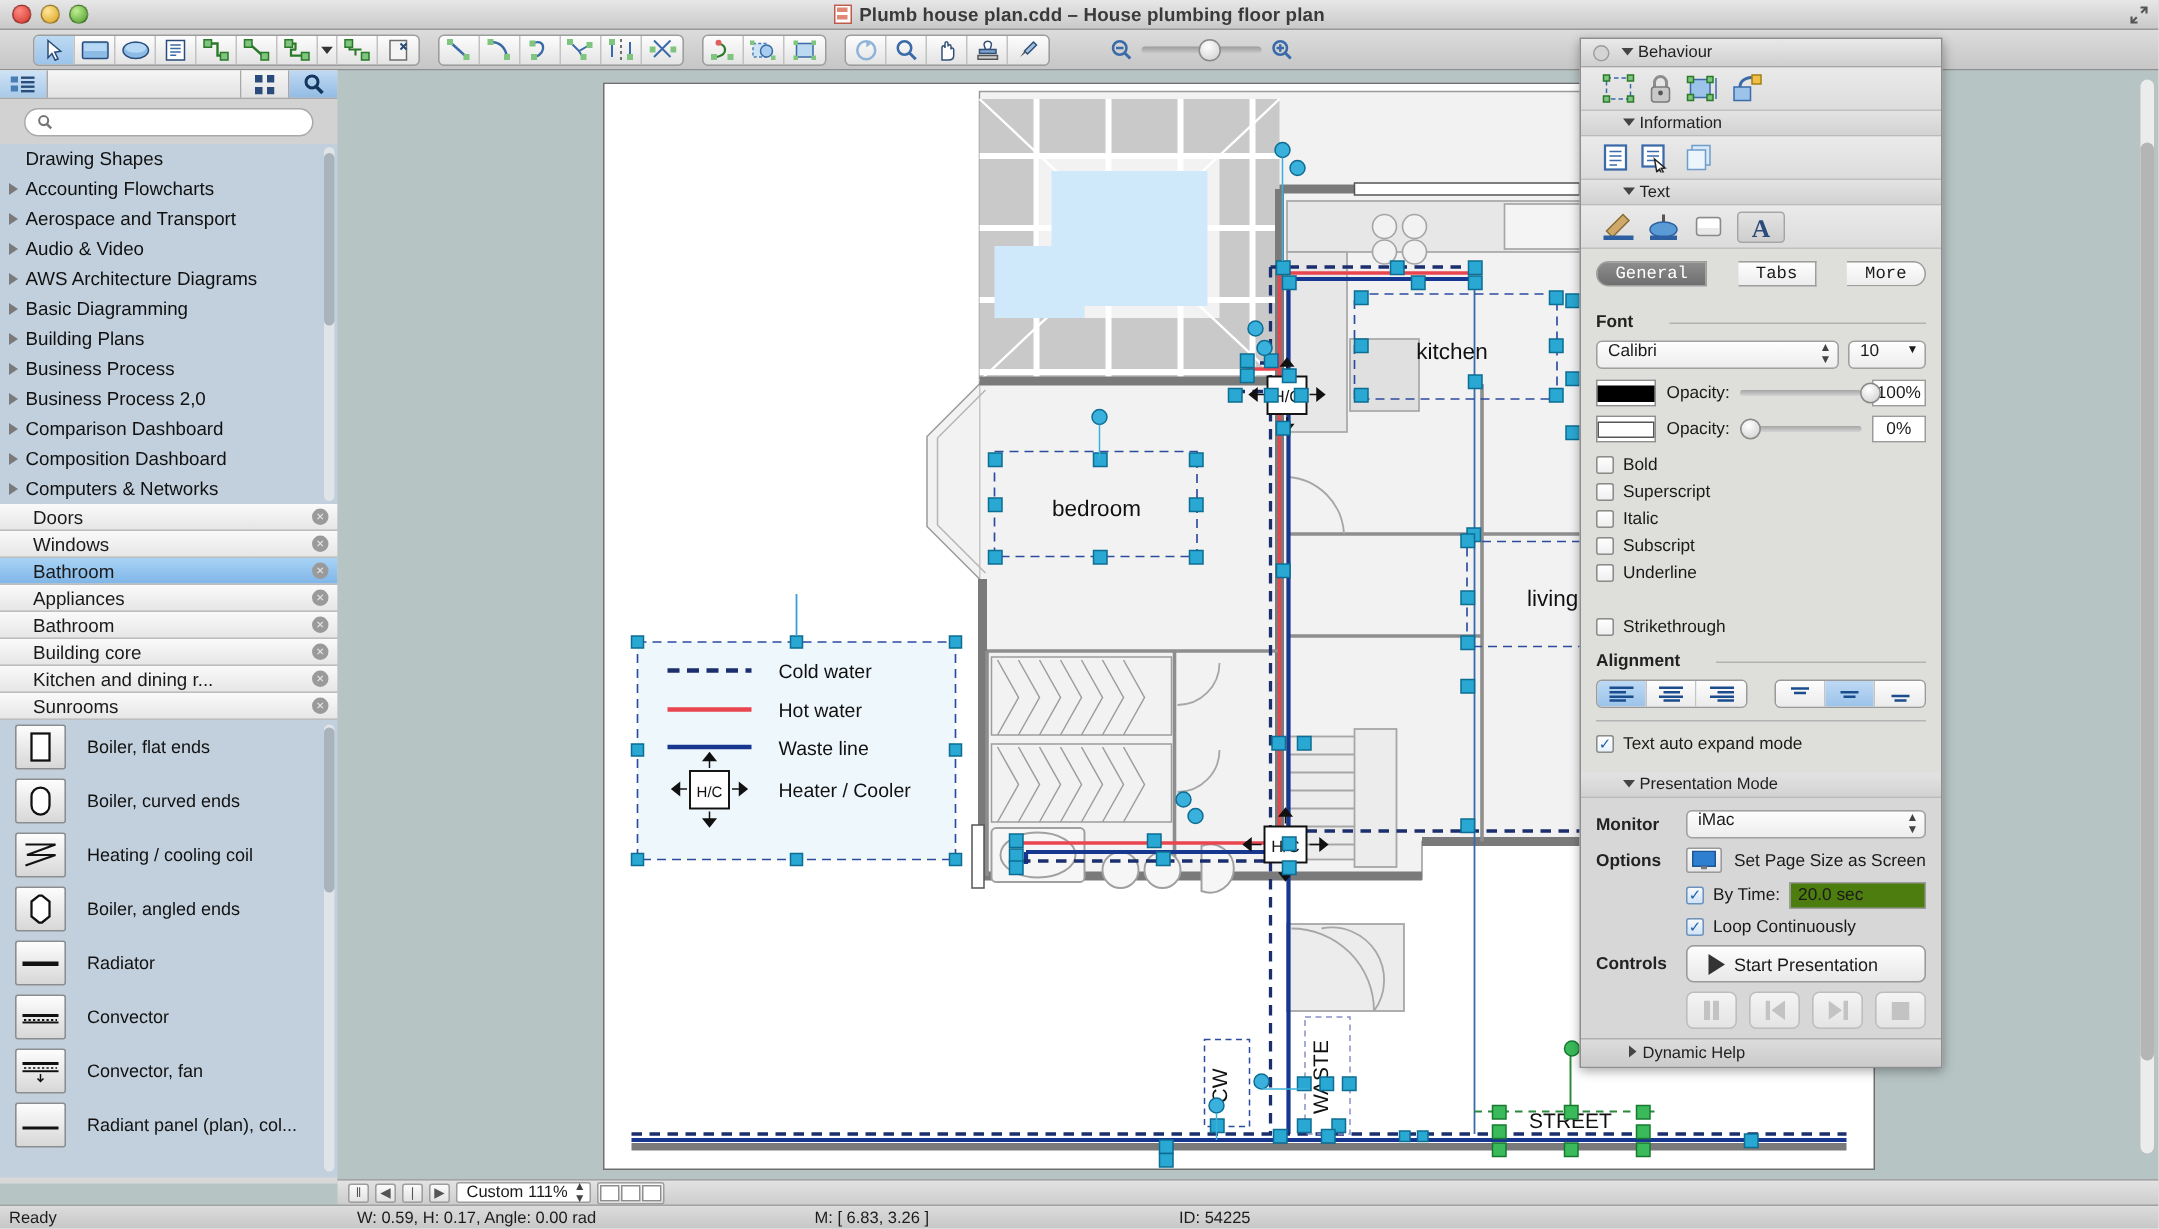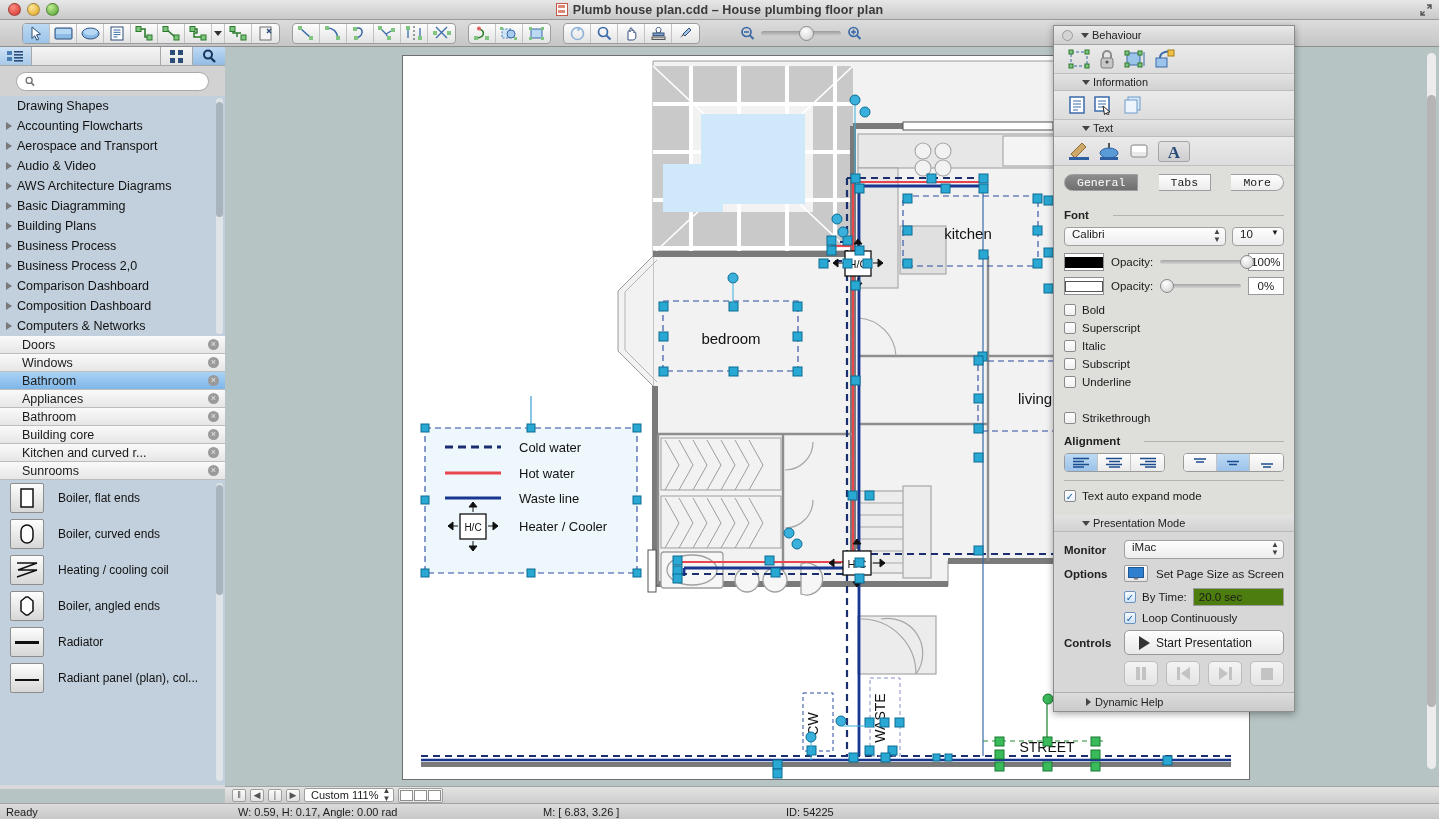--- a/index.html
+++ b/index.html
@@ -507,21 +507,21 @@
         </div>
       <div class="lib-row">
           <span>Bathroom</span>
           <span class="xbtn">×</span>
         </div>
       <div class="lib-row">
           <span>Building core</span>
           <span class="xbtn">×</span>
         </div>
       <div class="lib-row">
-          <span>Kitchen and curved r...</span>
+          <span>Kitchen and dining r...</span>
           <span class="xbtn">×</span>
         </div>
       <div class="lib-row">
           <span>Sunrooms</span>
           <span class="xbtn">×</span>
         </div>
     </div>
 
     <div class="shape-list">
       <div class="shape-item">
@@ -556,20 +556,43 @@
           </div>
         <div class="shape-label">Boiler, angled ends</div>
       </div>
       <div class="shape-item">
         <div class="shape-sw">
             <svg width="28" height="16" viewBox="0 0 28 16">
               <rect x="2" y="7" width="24" height="3" fill="#111"></rect>
             </svg>
           </div>
         <div class="shape-label">Radiator</div>
+      </div>
+      <div class="shape-item">
+        <div class="shape-sw">
+            <svg width="28" height="16" viewBox="0 0 28 16">
+              <rect x="2" y="6" width="24" height="2" fill="#111"></rect>
+              <g stroke="#111" stroke-width="1.2">
+                <path d="M3 10h22" stroke-dasharray="1.5 1.5"></path>
+              </g>
+              <rect x="2" y="11" width="24" height="1.3" fill="#111"></rect>
+            </svg>
+          </div>
+        <div class="shape-label">Convector</div>
+      </div>
+      <div class="shape-item">
+        <div class="shape-sw">
+            <svg width="28" height="20" viewBox="0 0 28 20">
+              <rect x="2" y="4" width="24" height="2" fill="#111"></rect>
+              <path d="M3 8h22" stroke="#111" stroke-dasharray="1.5 1.5"></path>
+              <rect x="2" y="9.5" width="24" height="1.3" fill="#111"></rect>
+              <path d="M14 12v5M12 15l2 2 2-2" stroke="#111" fill="none"></path>
+            </svg>
+          </div>
+        <div class="shape-label">Convector, fan</div>
       </div>
       <div class="shape-item">
         <div class="shape-sw">
             <svg width="28" height="14" viewBox="0 0 28 14">
               <rect x="2" y="8" width="24" height="2" fill="#111"></rect>
             </svg>
           </div>
         <div class="shape-label">Radiant panel (plan), col...</div>
       </div>
       <div class="shape-scroll">

